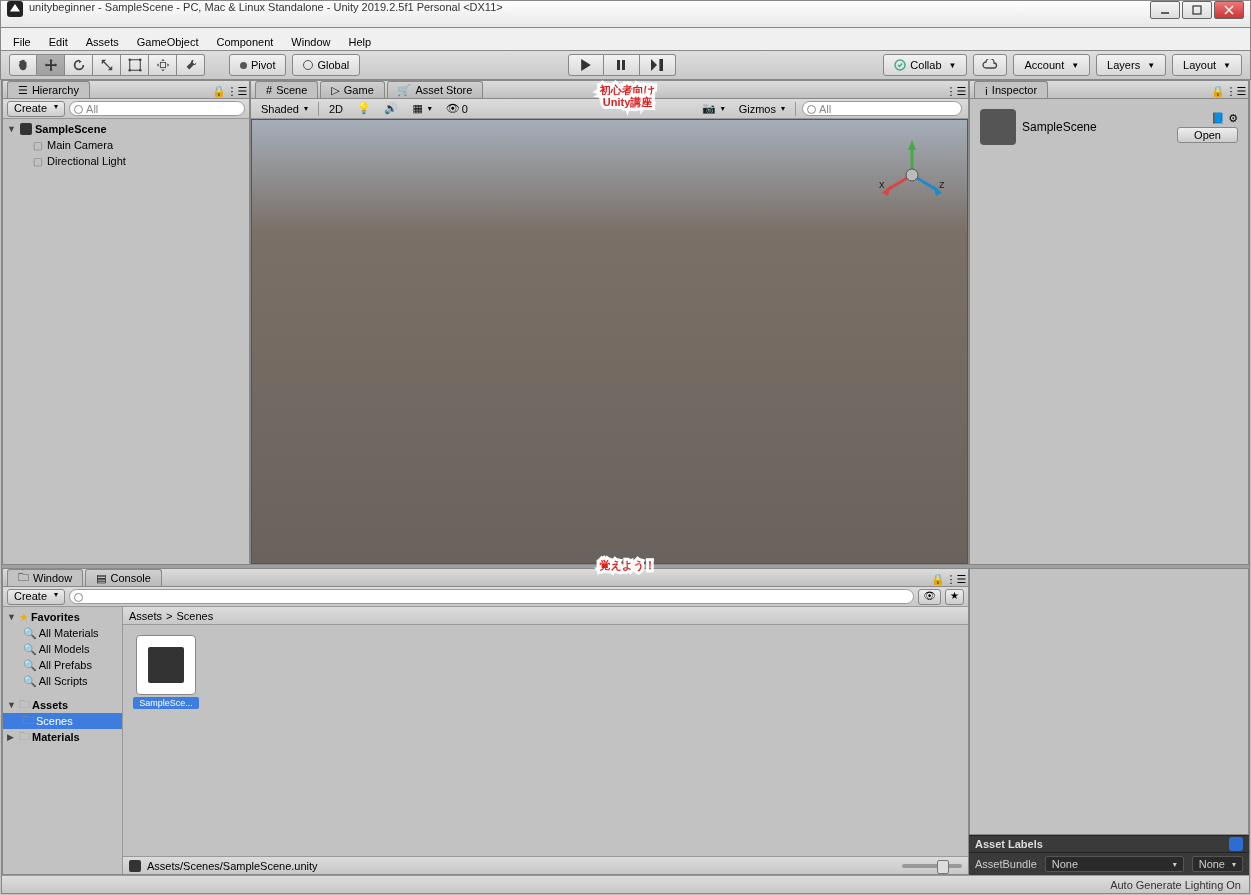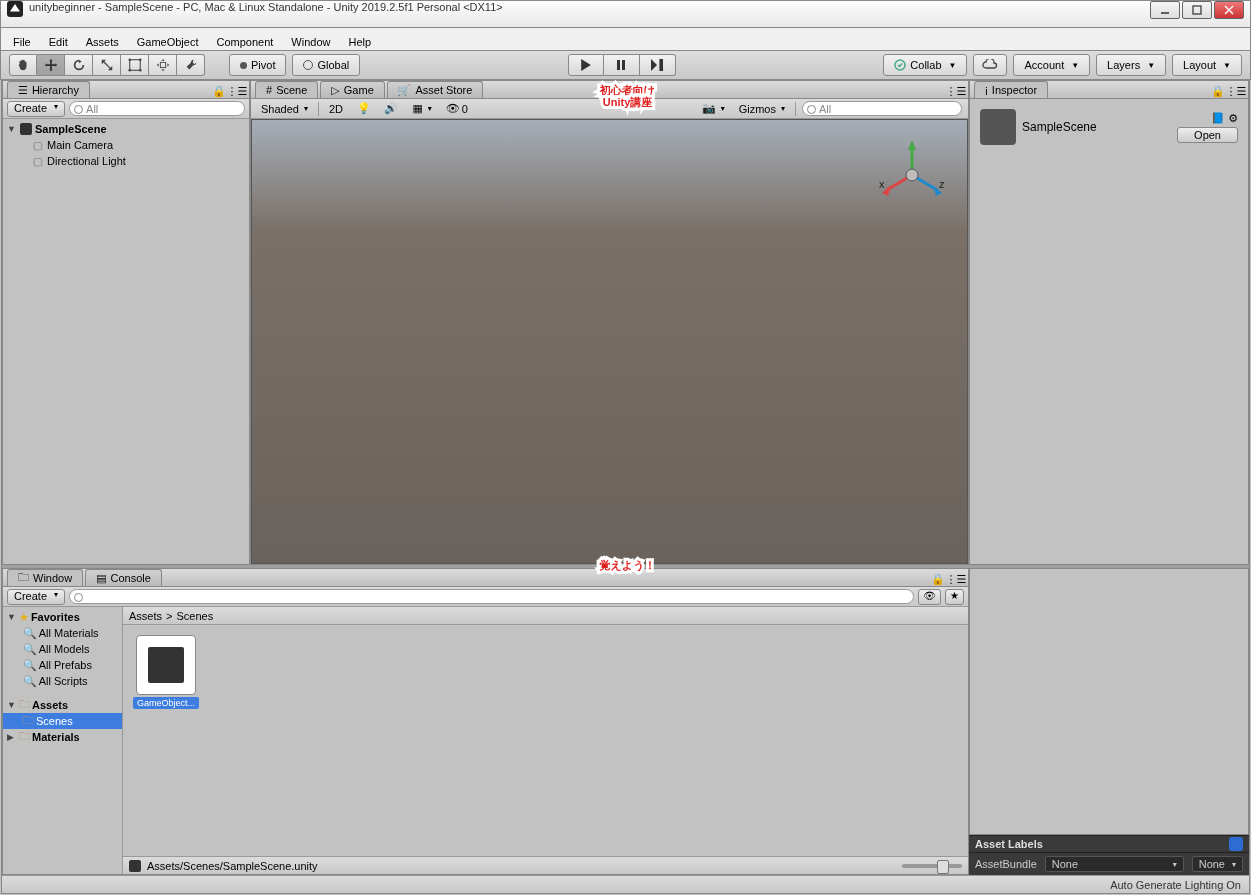--- a/index.html
+++ b/index.html
@@ -416,21 +416,21 @@
           <div class="breadcrumb">
             <span>Assets</span>
             <span>&gt;</span>
             <span>Scenes</span>
           </div>
           <div class="asset-grid">
             <div class="asset-item">
               <div class="asset-thumb">
                   <div class="unity-cube" style="width:36px;height:36px"></div>
                 </div>
-              <div class="asset-label">GameObject...</div>
+              <div class="asset-label">SampleSce...</div>
             </div>
           </div>
           <div class="proj-footer">
             <span class="unity-cube" style="width:12px;height:12px"></span>
             <span>Assets/Scenes/SampleScene.unity</span>
             <div class="slider"></div>
           </div>
         </div>
       </div>
     </div>

